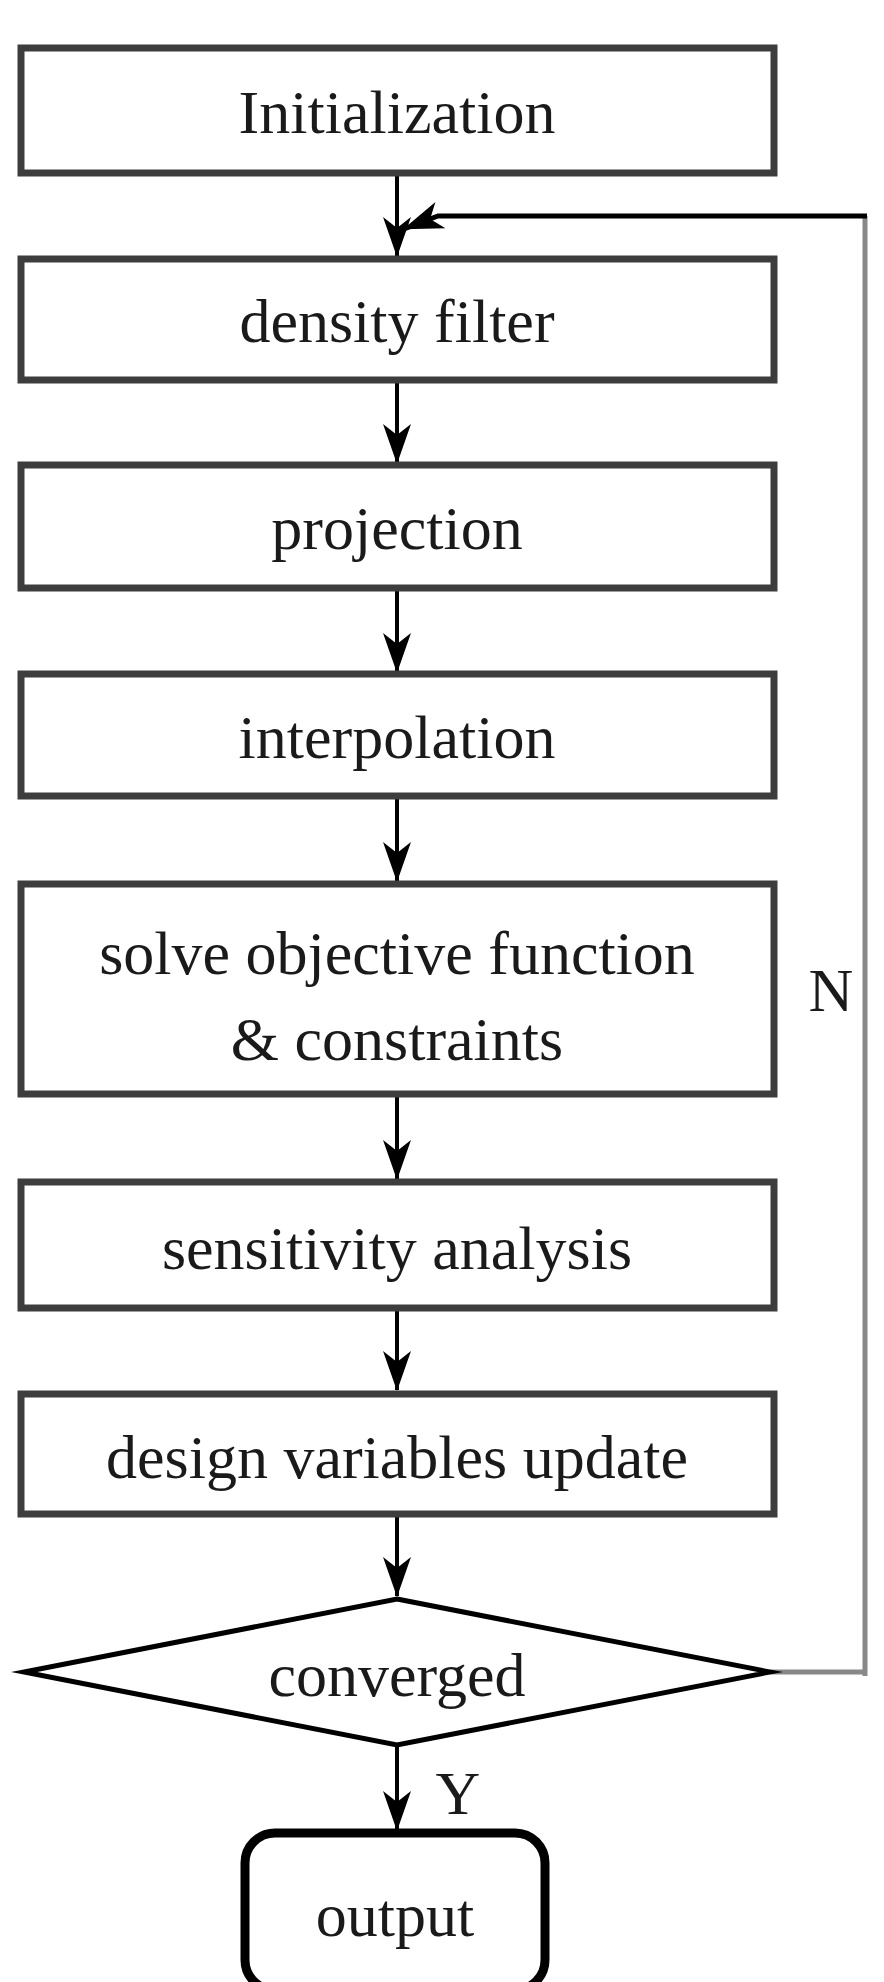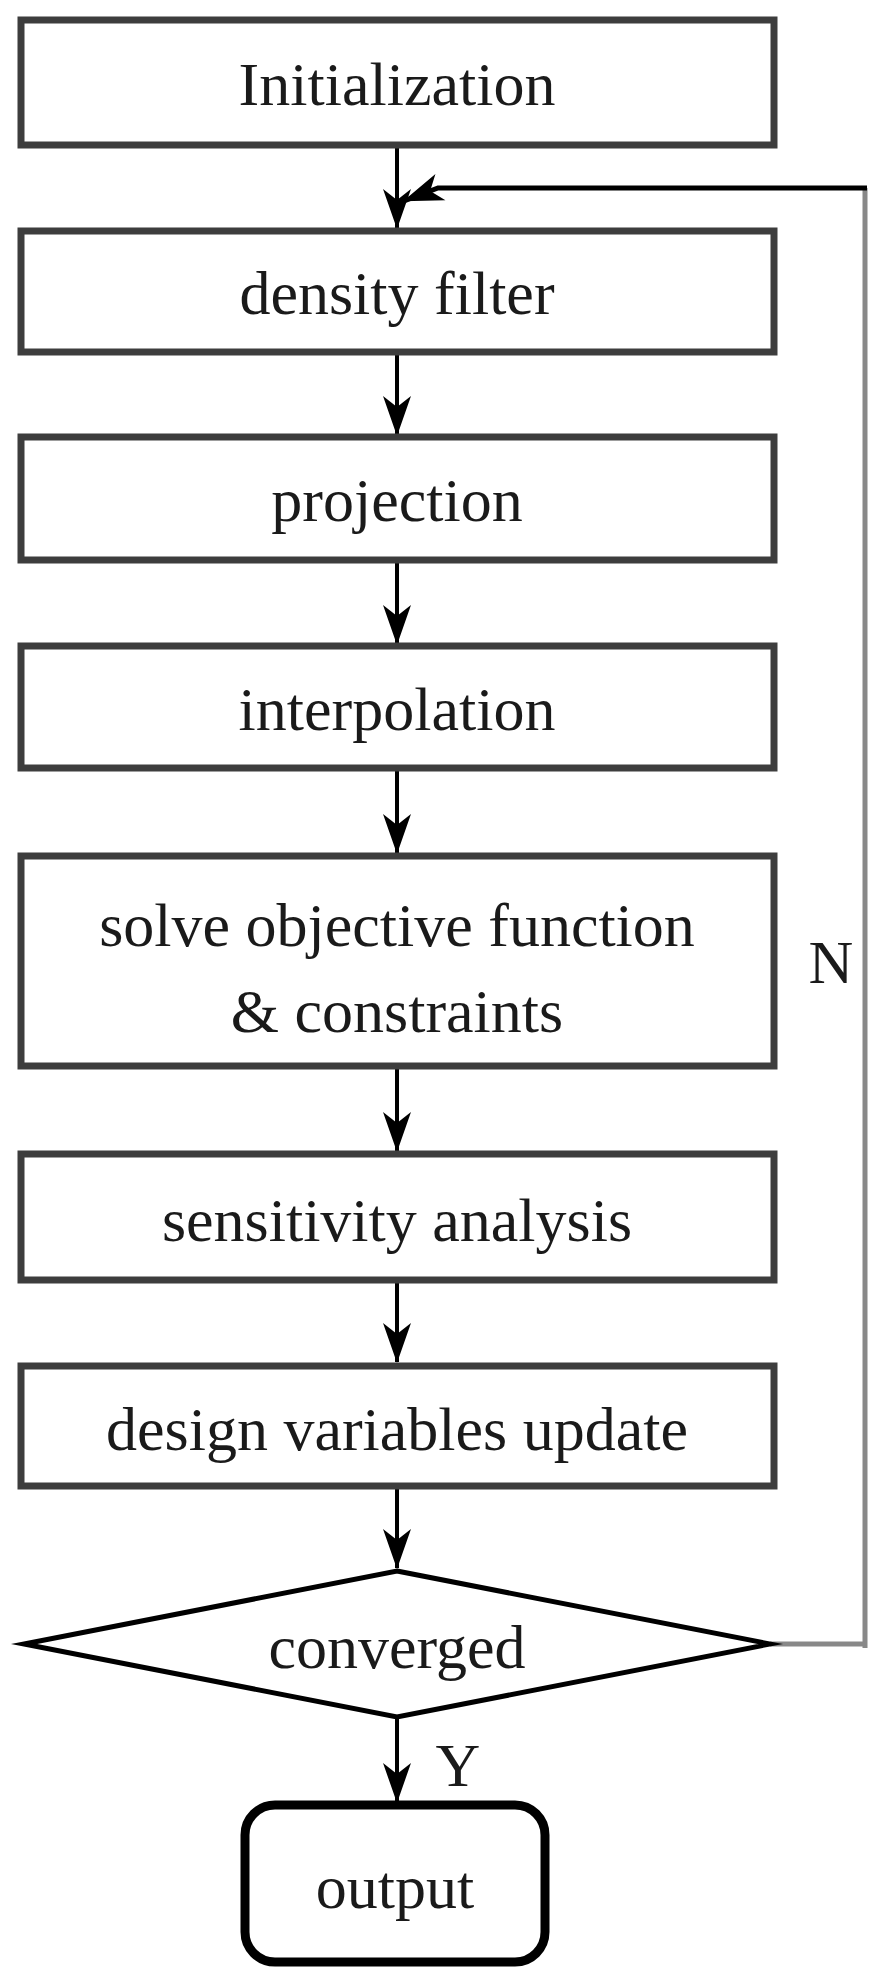--- a/index.html
+++ b/index.html
@@ -8,20 +8,21 @@
     background: var(--background, #ffffff);
     width: 884px;
     height: 1982px;
     overflow: hidden;
   }
   #stage {
     position: relative;
     width: 884px;
     height: 1690px;
     background: var(--background, #ffffff);
+    margin-top: 28px;
   }
   svg {
     display: block;
   }
   .box {
     fill: #ffffff;
     stroke: var(--box-border, #3d3d3d);
     stroke-width: 7;
   }
   .diamond {

